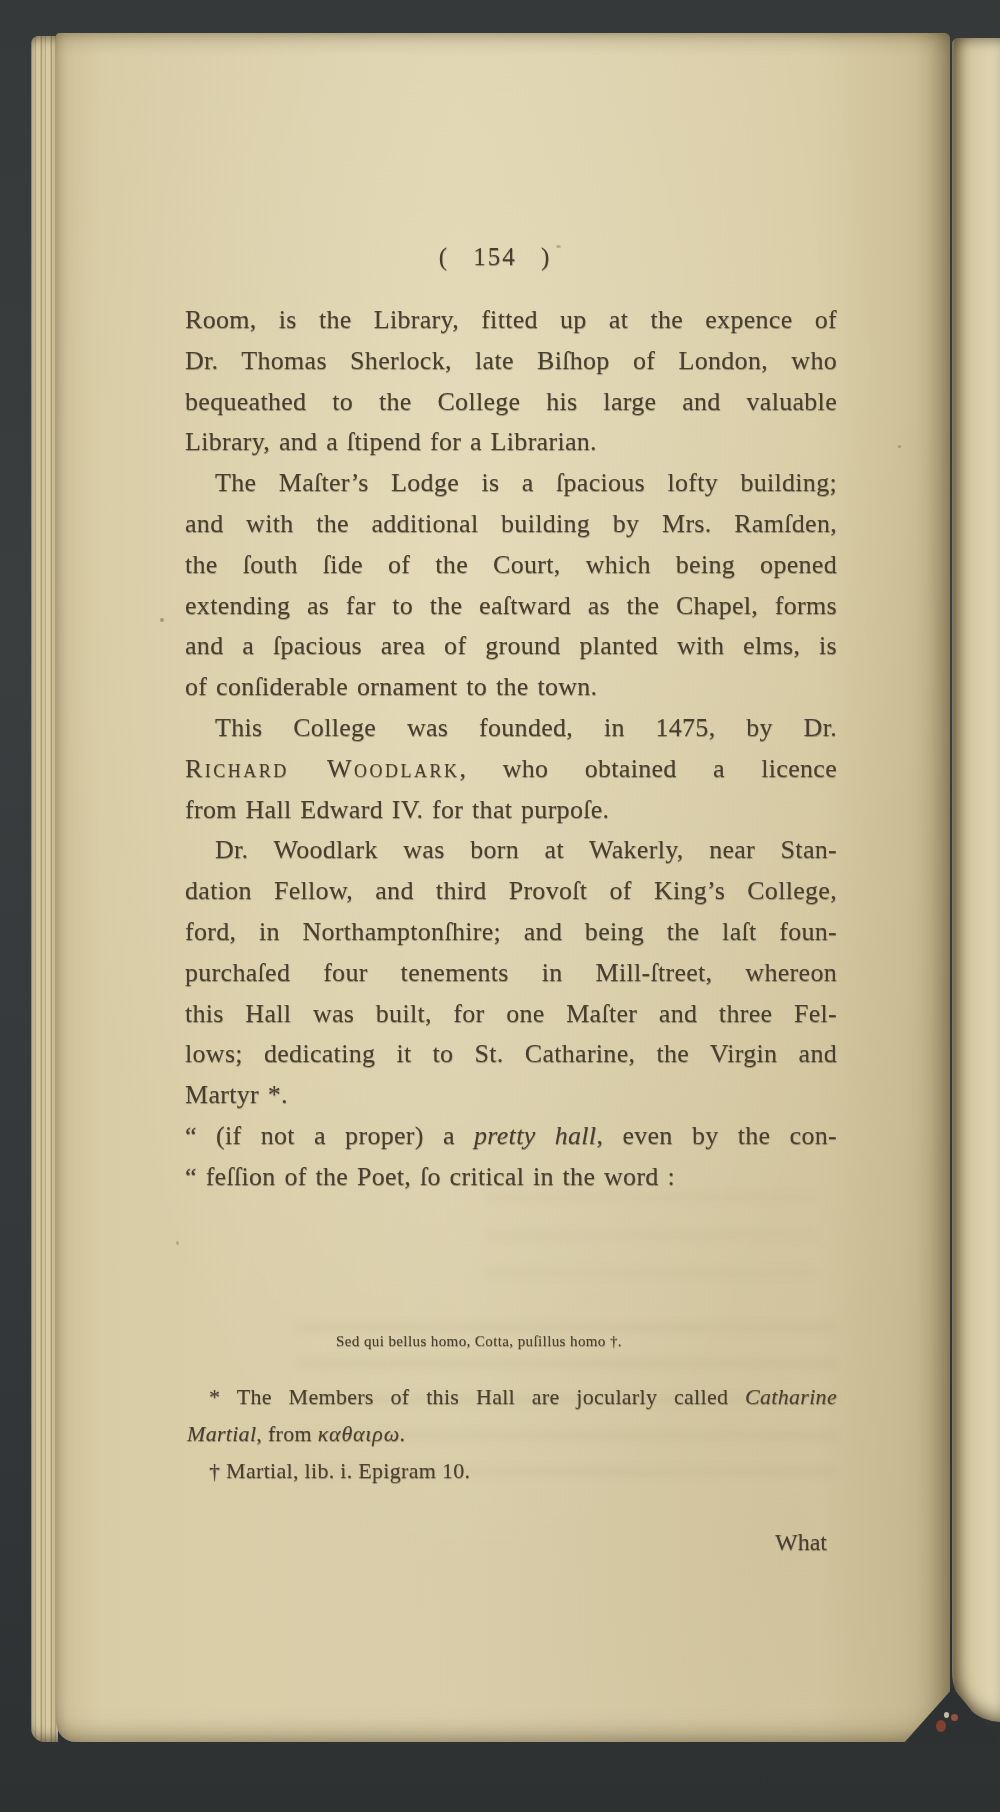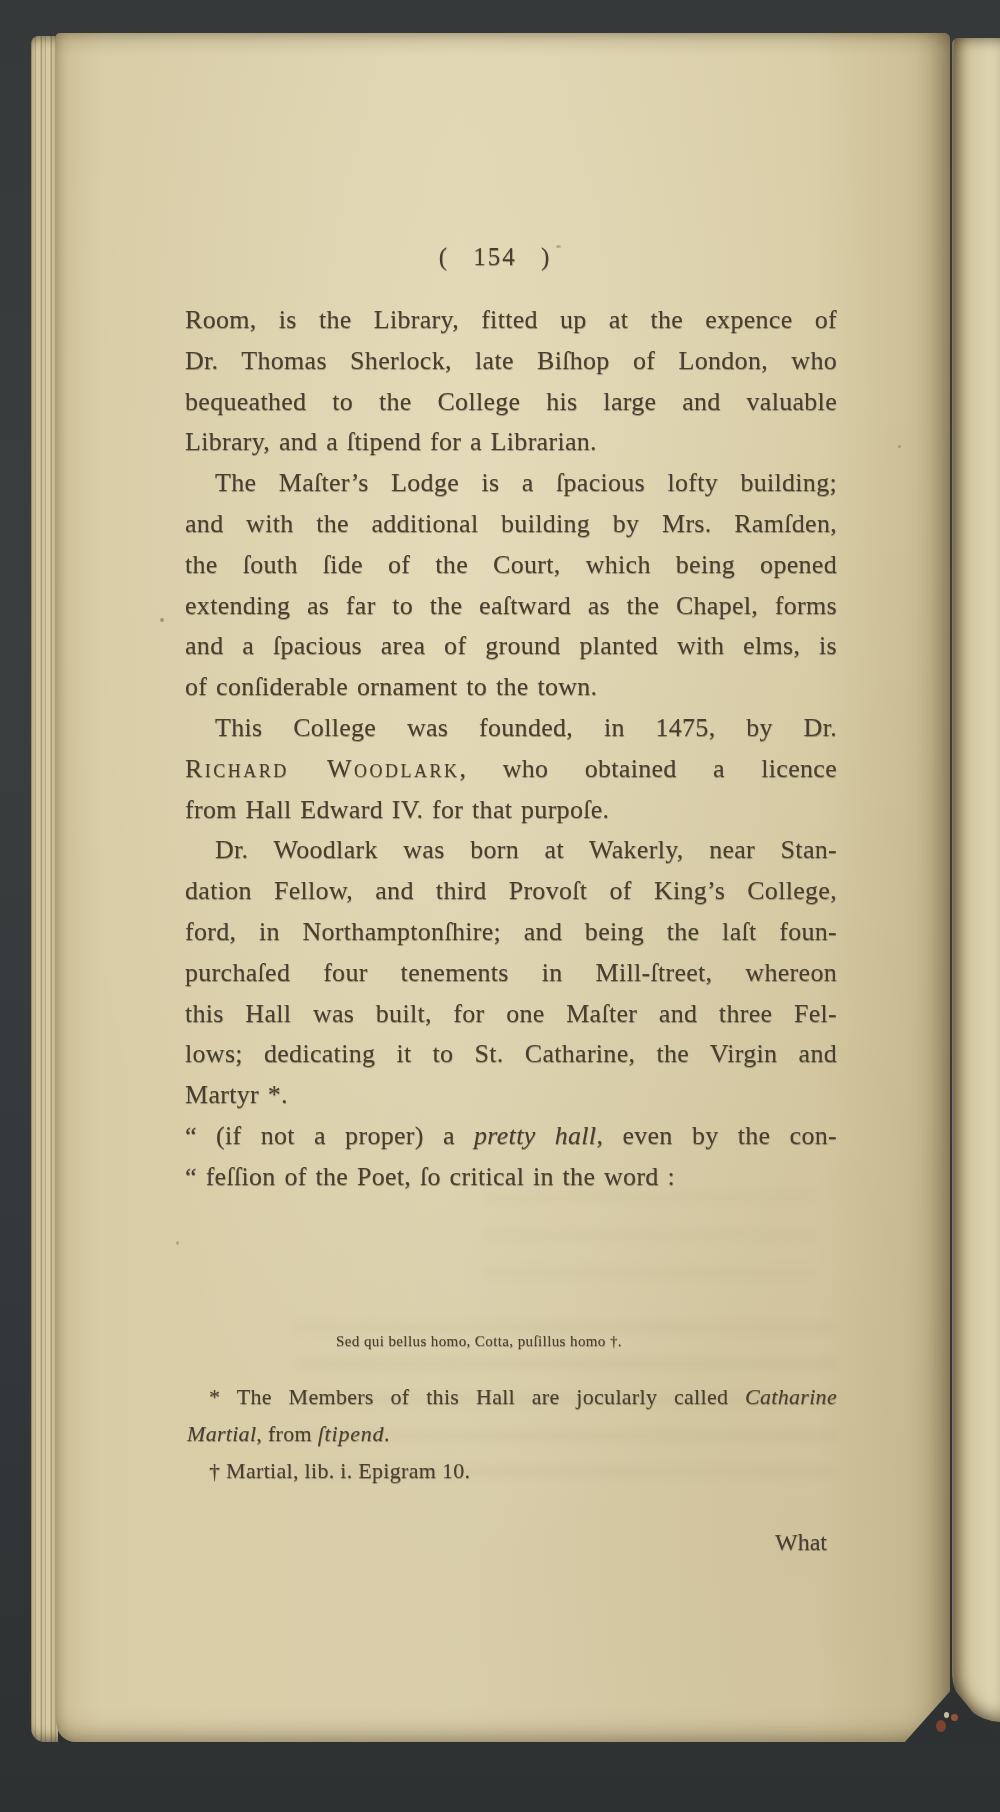--- a/index.html
+++ b/index.html
@@ -116,21 +116,21 @@
         <div class="line j"><span>purchaſed four tenements in Mill-ſtreet, whereon</span></div>
         <div class="line j"><span>this Hall was built, for one Maſter and three Fel-</span></div>
         <div class="line j"><span>lows; dedicating it to St. Catharine, the Virgin and</span></div>
         <div class="line"><span>Martyr *.</span></div>
         <div class="line j"><span>“ (if not a proper) a </span><span class="it">pretty hall</span><span>, even by the con-</span></div>
         <div class="line"><span>“ feſſion of the Poet, ſo critical in the word :</span></div>
       </div>
     <div class="verse ink">Sed qui bellus homo, Cotta, puſillus homo †.</div>
     <div class="footnotes ink">
         <div class="fline j" style="text-indent: 22px;"><span>* The Members of this Hall are jocularly called </span><span class="it">Catharine</span></div>
-        <div class="fline"><span class="it">Martial</span><span>, from </span><span class="gr">ſtipend.</span></div>
+        <div class="fline"><span class="it">Martial</span><span>, from </span><span class="gr">καθαιρω.</span></div>
         <div class="fline" style="text-indent: 22px;"><span>† Martial, lib. i. Epigram 10.</span></div>
       </div>
     <div class="catchword ink">What</div>
     <div class="ghost ghost1"></div>
     <div class="ghost ghost2"></div>
     <div class="speck sp1"></div>
     <div class="speck sp2"></div>
     <div class="speck sp3"></div>
     <div class="speck sp4"></div>
   </div>

